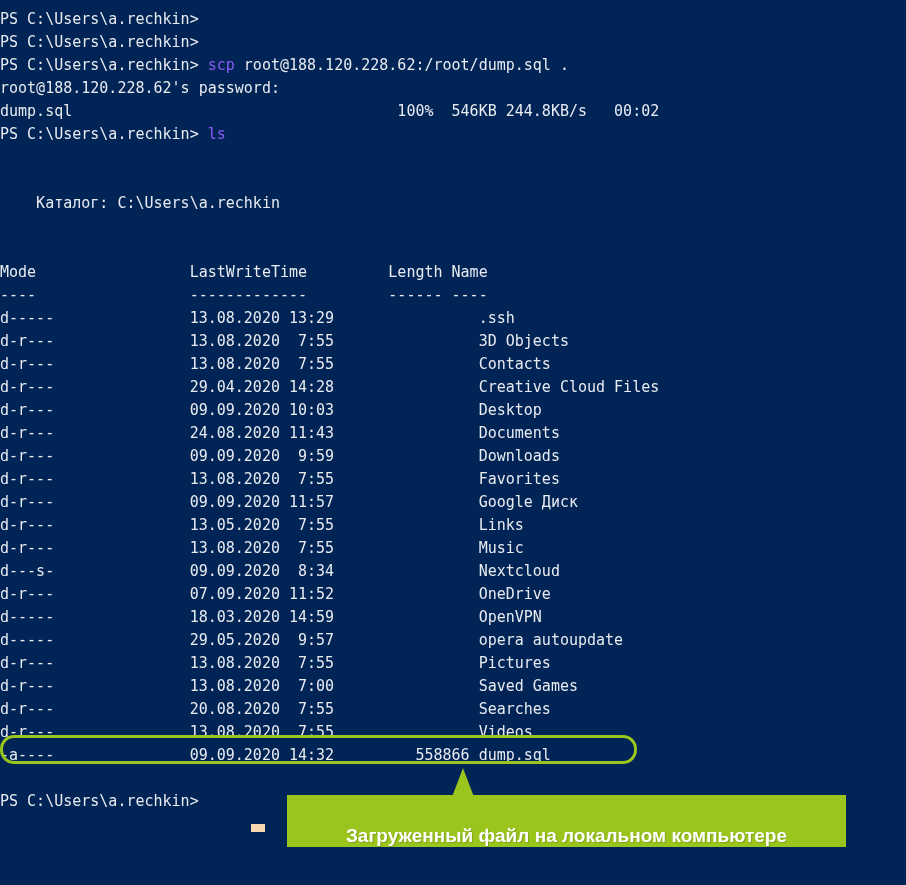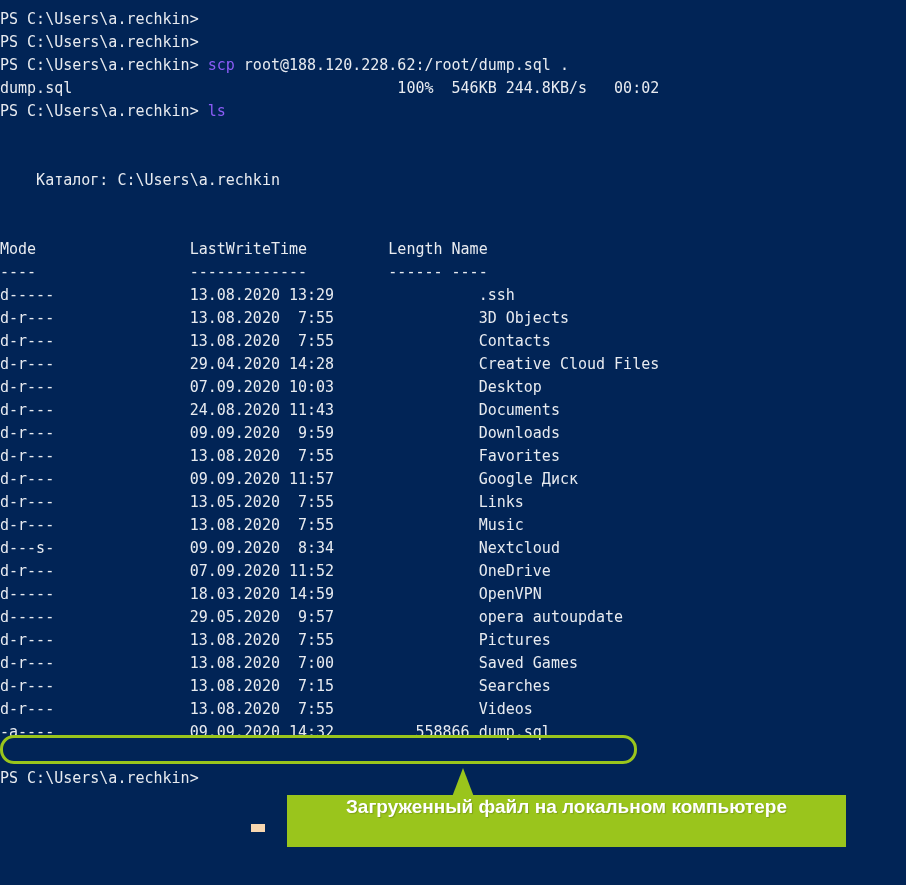--- a/index.html
+++ b/index.html
@@ -55,21 +55,21 @@
   
   #callout {
     position: absolute;
     left: 287px;
     top: 795px;
     width: 559px;
     height: 52px;
     background: #9ac51c;
     box-sizing: border-box;
     display: flex;
-    align-items: flex-start;
+    align-items: flex-end;
     justify-content: center;
   }
   #callout-text {
     font-family: "Liberation Sans", sans-serif;
     font-size: 19px;
     font-weight: bold;
     color: #ffffff;
     text-shadow: 1px 1px 1px rgba(0,0,0,0.18);
     white-space: nowrap;
   }
@@ -97,47 +97,48 @@
 </head>
 <body>
 
 <div id="terminal">
   <div class="screen-pad">
 
     <div id="lines-container">
         <div class="line"><span>PS C:\Users\a.rechkin&gt;</span></div>
         <div class="line"><span>PS C:\Users\a.rechkin&gt;</span></div>
         <div class="line"><span>PS C:\Users\a.rechkin&gt; </span><span class="cmd">scp</span><span> root@188.120.228.62:/root/dump.sql .</span></div>
+        <div class="line"><span>root@188.120.228.62's password:</span></div>
         <div class="line"><span>dump.sql                                    100%  546KB 244.8KB/s   00:02</span></div>
         <div class="line"><span>PS C:\Users\a.rechkin&gt; </span><span class="cmd">ls</span></div>
         <div class="blank"></div>
         <div class="blank"></div>
         <div class="line"><span>    Каталог: C:\Users\a.rechkin</span></div>
         <div class="blank"></div>
         <div class="blank"></div>
         <div class="line"><span>Mode                 LastWriteTime         Length Name</span></div>
         <div class="line"><span>----                 -------------         ------ ----</span></div>
         <div class="line"><span>d-----               13.08.2020 13:29                .ssh</span></div>
         <div class="line"><span>d-r---               13.08.2020  7:55                3D Objects</span></div>
         <div class="line"><span>d-r---               13.08.2020  7:55                Contacts</span></div>
         <div class="line"><span>d-r---               29.04.2020 14:28                Creative Cloud Files</span></div>
-        <div class="line"><span>d-r---               07.09.2020 10:03                Desktop</span></div>
+        <div class="line"><span>d-r---               09.09.2020 10:03                Desktop</span></div>
         <div class="line"><span>d-r---               24.08.2020 11:43                Documents</span></div>
         <div class="line"><span>d-r---               09.09.2020  9:59                Downloads</span></div>
         <div class="line"><span>d-r---               13.08.2020  7:55                Favorites</span></div>
         <div class="line"><span>d-r---               09.09.2020 11:57                Google Диск</span></div>
         <div class="line"><span>d-r---               13.05.2020  7:55                Links</span></div>
         <div class="line"><span>d-r---               13.08.2020  7:55                Music</span></div>
         <div class="line"><span>d---s-               09.09.2020  8:34                Nextcloud</span></div>
         <div class="line"><span>d-r---               07.09.2020 11:52                OneDrive</span></div>
         <div class="line"><span>d-----               18.03.2020 14:59                OpenVPN</span></div>
         <div class="line"><span>d-----               29.05.2020  9:57                opera autoupdate</span></div>
         <div class="line"><span>d-r---               13.08.2020  7:55                Pictures</span></div>
         <div class="line"><span>d-r---               13.08.2020  7:00                Saved Games</span></div>
-        <div class="line"><span>d-r---               13.08.2020  7:15                Searches</span></div>
+        <div class="line"><span>d-r---               20.08.2020  7:55                Searches</span></div>
         <div class="line"><span>d-r---               13.08.2020  7:55                Videos</span></div>
         <div class="line"><span>-a----               09.09.2020 14:32         558866 dump.sql</span></div>
         <div class="blank"></div>
         <div class="line"><span>PS C:\Users\a.rechkin&gt;</span></div>
       </div>
   </div>
 
   <div id="highlight-box"></div>
   <div id="callout-arrow"></div>
   <div id="callout">

